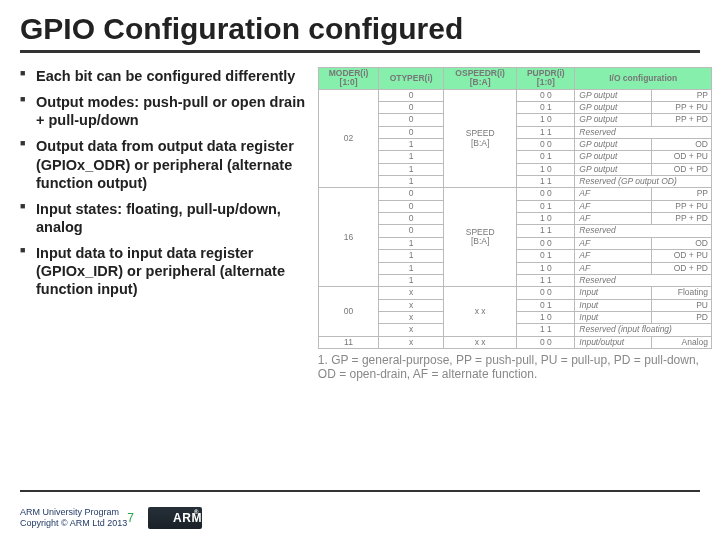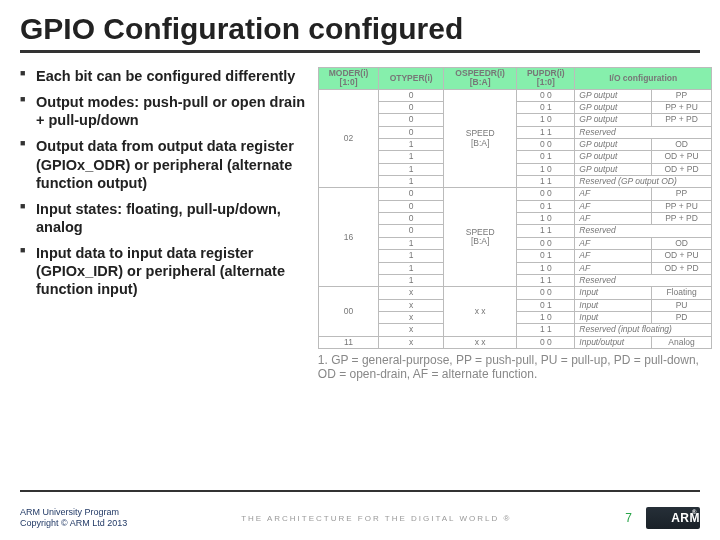--- a/index.html
+++ b/index.html
@@ -51,21 +51,21 @@
     padding: 1px 3px;
     text-align: center;
     vertical-align: middle;
     line-height: 1.1;
   }
   table.reg th {
     font-weight: bold;
     background: #86efac;
   }
   table.reg td.iocfg { text-align: left; padding-left: 4px; font-style: italic; }
-  table.reg td.ioc   { text-align: center; }
+  table.reg td.ioc   { text-align: right; }
   .footnote {
     font-size: 12px; color: #888; margin-top: 4px; line-height: 1.2;
   }
   .bottom-rule {
     position: absolute; left: 20px; right: 20px; bottom: 48px;
     height: 2px; background: #333;
   }
   .footer {
     position: absolute; left: 0; right: 0; bottom: 0;
     height: 44px;
@@ -256,19 +256,18 @@
   </div>
 </div>
 
 <div class="bottom-rule"></div>
 
 <div class="footer">
   <div class="prog">
     <div>ARM University Program</div>
     <div>Copyright © ARM Ltd 2013</div>
   </div>
-  <div class="tag">THE ARCHITECTURE FOR THE DIGITAL WORLD ®</div>
   <div class="pagenum">7</div>
   <div class="arm-logo">
     <span>ARM</span>
       <sup>®</sup>
   </div>
 </div>
 
 </body></html>

